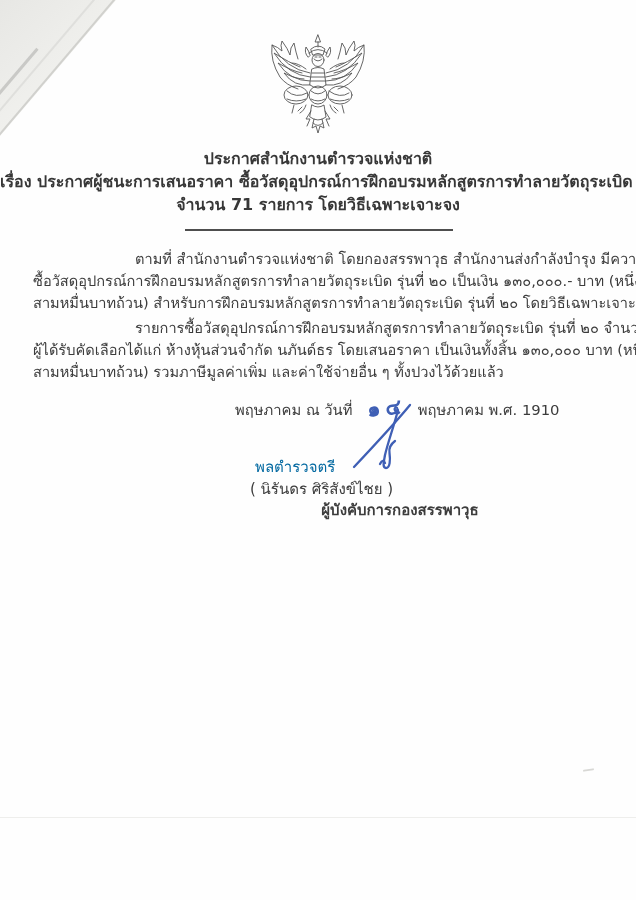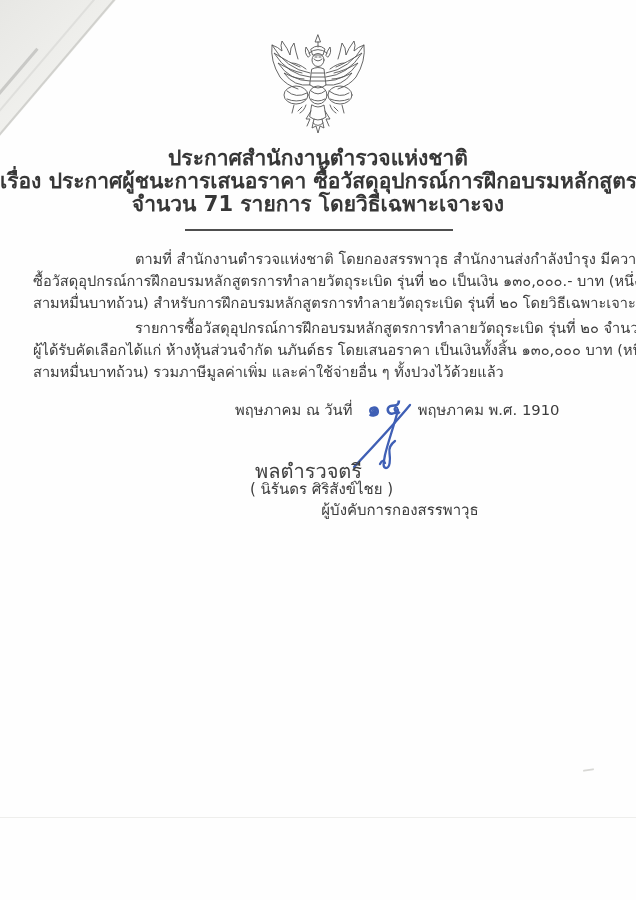--- a/index.html
+++ b/index.html
@@ -25,40 +25,40 @@
   .edge-main{left:-32px;top:66px;width:178px;transform:rotate(130.4deg);}
   .edge-inner{left:-28px;top:54px;width:150px;transform:rotate(130.4deg);background:#dcdcd9;}
   .edge-corner{left:-12px;top:70px;width:60px;transform:rotate(130.4deg);background:#c2c2bf;height:3px;}
   .scanline{position:absolute;left:0;top:817px;width:636px;height:1px;background:#eeeeec;}
   .edge-mark{position:absolute;left:583px;top:769px;width:11px;height:2px;background:#d8d8d5;transform:rotate(-8deg);border-radius:2px;}
   
   .emblem{position:absolute;left:256px;top:33px;width:124px;height:110px;}
   
   .title-block{
     position:absolute;left:0;top:147px;width:636px;
-    text-align:center;font-weight:700;font-size:21px;line-height:23px;color:#373737;
+    text-align:center;font-weight:700;font-size:16px;line-height:23px;color:#373737;
   }
   .hr-line{position:absolute;left:185px;top:229px;width:268px;height:2px;background:#4e4e4e;}
   .body-text{position:absolute;left:33px;width:578px;font-size:14.6px;line-height:22.2px;color:#3c3c3c;}
   .para1{top:248px;}
   .para2{top:317px;}
   .line{white-space:nowrap;}
   .indent{padding-left:102px;}
   
   .date-line{position:absolute;left:235px;top:391px;font-size:14.8px;white-space:nowrap;color:#3c3c3c;}
   .hand-day{
     display:inline-block;color:#3f5fb5;font-size:21px;font-weight:700;
     transform:rotate(-5deg);margin:0 12px 0 14px;letter-spacing:5px;
     font-family:"DejaVu Serif",serif;
   }
   
   .sig-svg{position:absolute;left:340px;top:398px;width:90px;height:80px;}
-  .rank{position:absolute;left:255px;top:455px;font-size:20px;color:#404040;white-space:nowrap;}
+  .rank{position:absolute;left:255px;top:455px;font-size:15px;color:#0369a1;white-space:nowrap;}
   .sig-name{position:absolute;left:250px;top:477px;width:300px;text-align:left;font-size:15px;color:#3c3c3c;}
-  .sig-pos{position:absolute;left:250px;top:498px;width:300px;text-align:center;font-size:15px;color:#3c3c3c;}
+  .sig-pos{position:absolute;left:250px;top:498px;width:300px;text-align:center;font-size:15px;color:#3c3c3c;font-weight:bold;}
 </style>
 </head>
 <body>
 
 <div class="page">
 
   <div class="corner-wedge"></div>
   <div class="wedge-edge edge-inner"></div>
   <div class="wedge-edge edge-main"></div>
   <div class="wedge-edge edge-corner"></div>

